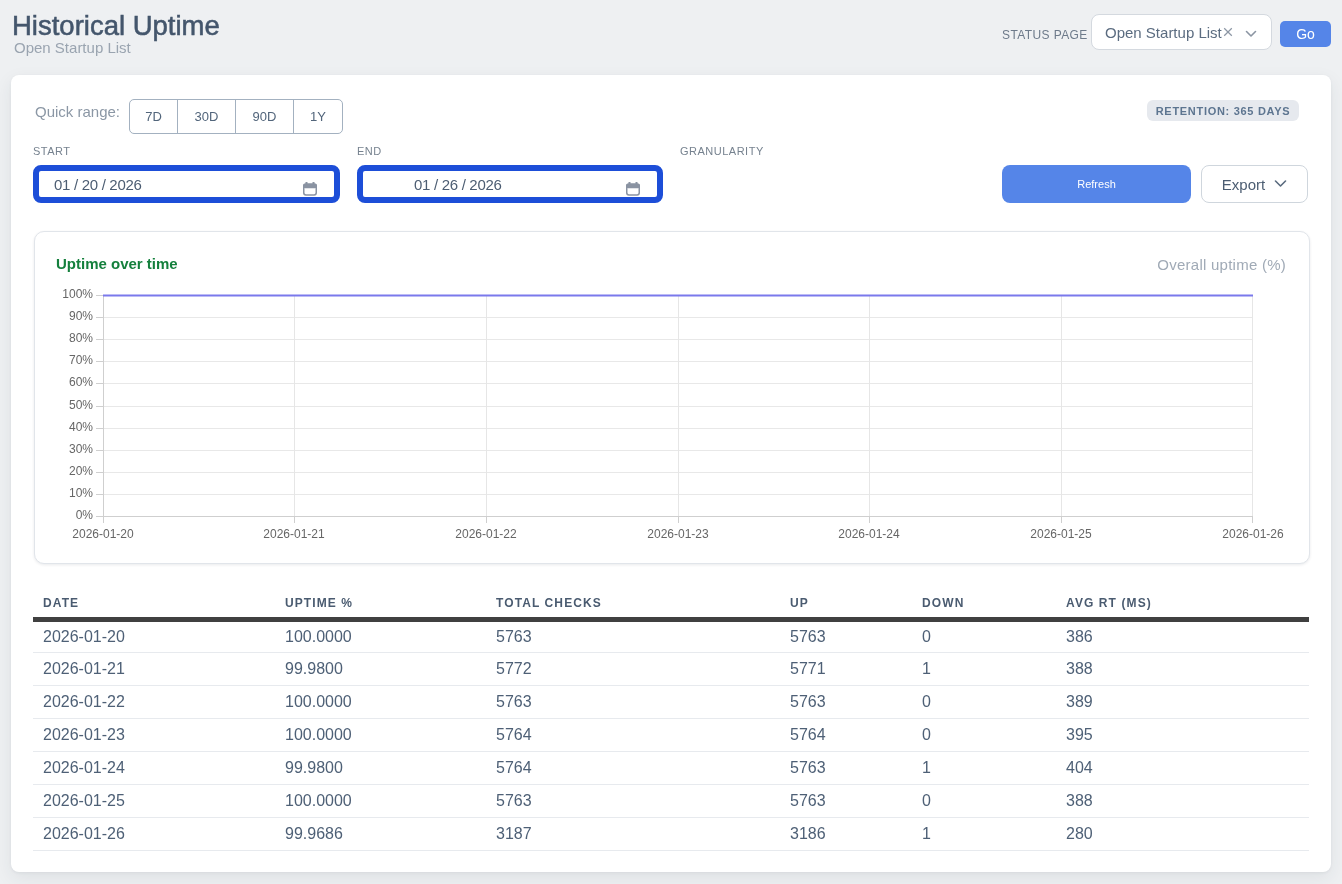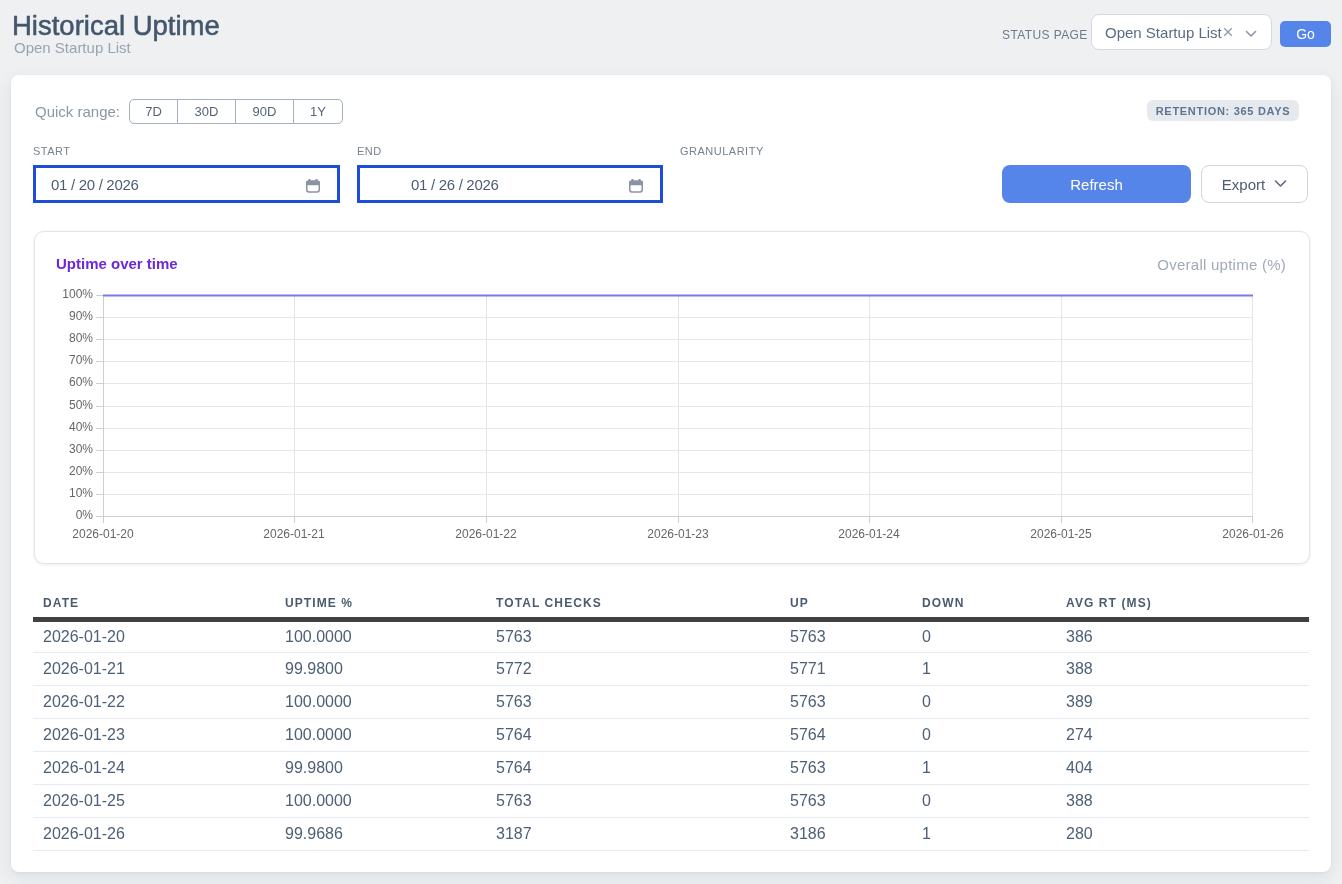--- a/index.html
+++ b/index.html
@@ -11,35 +11,35 @@
 .subtitle { position:absolute; left:14px; top:39px; font-size:15px; color:#9aa4b0; letter-spacing:0; }
 
 .sp-label { position:absolute; left:1002px; top:28px; font-size:12px; font-weight:400; letter-spacing:0.4px; color:#6d7a8a;text-align:right; }
 .sp-select { position:absolute; left:1091px; top:14px; width:181px; height:36px; background:#fff; border:1px solid #d4d9df; border-radius:8px; display:flex; align-items:center; padding-left:13px; font-size:15px; color:#5b6c80; }
 
 .go { position:absolute; left:1280px; top:21px; width:51px; height:26px; background:#5585e8; border-radius:5px; color:#fff; font-size:14px; display:flex; align-items:center; justify-content:center; }
 
 .card { position:absolute; left:11px; top:75px; width:1320px; height:797px; background:#fff; border-radius:8px; box-shadow:0 6px 18px rgba(35,45,60,0.08), 0 1px 3px rgba(35,45,60,0.06); }
 
 .qr-label { position:absolute; left:24px; top:28px; font-size:15px; color:#8b97a5; }
-.seg { position:absolute; left:118px; top:24px; display:flex; border:1px solid #a3b1c0; border-radius:5px; overflow:hidden; height:25px; background:#fff;text-align:right; }
+.seg { position:absolute; left:118px; top:24px; display:flex; border:1px solid #a3b1c0; border-radius:5px; overflow:hidden; height:35px; background:#fff;text-align:right; }
 .seg span { display:flex; align-items:center; justify-content:center; font-size:13px; color:#52657b; border-right:1px solid #a3b1c0; }
 .seg span:last-child { border-right:none; }
 .badge { position:absolute; left:1136px; top:25px; width:152px; height:21px; background:#e6e9ee; border-radius:6px; display:flex; align-items:center; justify-content:center; font-size:11px; font-weight:700; letter-spacing:0.7px; color:#5d7590; }
 
 .flabel { position:absolute; font-size:11px; letter-spacing:0.5px; color:#76828f; }
-.field { position:absolute; height:38px; background:#fff; border:3px solid #1d4ed8; border-radius:0; display:flex; align-items:center; font-size:15px; color:#4c5d72; }
+.field { position:absolute; height:38px; background:#fff; border:6px solid #1d4ed8; border-radius:8px; display:flex; align-items:center; font-size:15px; color:#4c5d72; }
 .dateval { padding-left:15px; letter-spacing:-0.3px; }
 .cal { position:absolute; right:16px; top:10px; }
 .chev { position:absolute; }
-.btn-refresh { position:absolute; left:991px; top:90px; width:189px; height:38px; background:#5585e8; border-radius:8px; color:#fff; font-size:15px; display:flex; align-items:center; justify-content:center; }
+.btn-refresh { position:absolute; left:991px; top:90px; width:189px; height:38px; background:#5585e8; border-radius:8px; color:#fff; font-size:11px; display:flex; align-items:center; justify-content:center; }
 .btn-export { position:absolute; left:1190px; top:90px; width:107px; height:38px; background:#fff; border:1px solid #cfd6dd; border-radius:8px; color:#4c5d72; font-size:15px; display:flex; align-items:center; justify-content:center; }
 
 .chartcard { position:absolute; left:23px; top:156px; width:1276px; height:333px; background:#fff; border:1px solid #e1e5ea; border-radius:10px; box-shadow:0 1px 3px rgba(16,24,40,0.09); }
-.ctitle { position:absolute; left:21px; top:23px; font-size:15px; font-weight:700; color:#6d28d9; }
+.ctitle { position:absolute; left:21px; top:23px; font-size:15px; font-weight:700; color:#15803d; }
 .clegend { position:absolute; right:23px; top:24px; font-size:15px; letter-spacing:0.25px; color:#a0aab6; }
 
 table.data { position:absolute; left:22px; top:515px; width:1276px; border-collapse:collapse; table-layout:fixed; }
 table.data th { text-align:left; font-size:12px; font-weight:700; letter-spacing:1.1px; color:#4a5b70; padding:0 0 0 10px; border-bottom:5px solid #404040; height:29px; vertical-align:middle; }
 table.data td { font-size:16px; color:#4e6076; padding-left:10px; height:33px; border-bottom:1px solid #e7eaee; vertical-align:middle; }
 </style>
 </head>
 <body>
 <div class="page">
   <h1 class="title">Historical Uptime</h1>
@@ -210,21 +210,21 @@
             <td>5763</td>
             <td>0</td>
             <td>389</td>
           </tr>
       <tr>
             <td>2026-01-23</td>
             <td>100.0000</td>
             <td>5764</td>
             <td>5764</td>
             <td>0</td>
-            <td>274</td>
+            <td>395</td>
           </tr>
       <tr>
             <td>2026-01-24</td>
             <td>99.9800</td>
             <td>5764</td>
             <td>5763</td>
             <td>1</td>
             <td>404</td>
           </tr>
       <tr>

